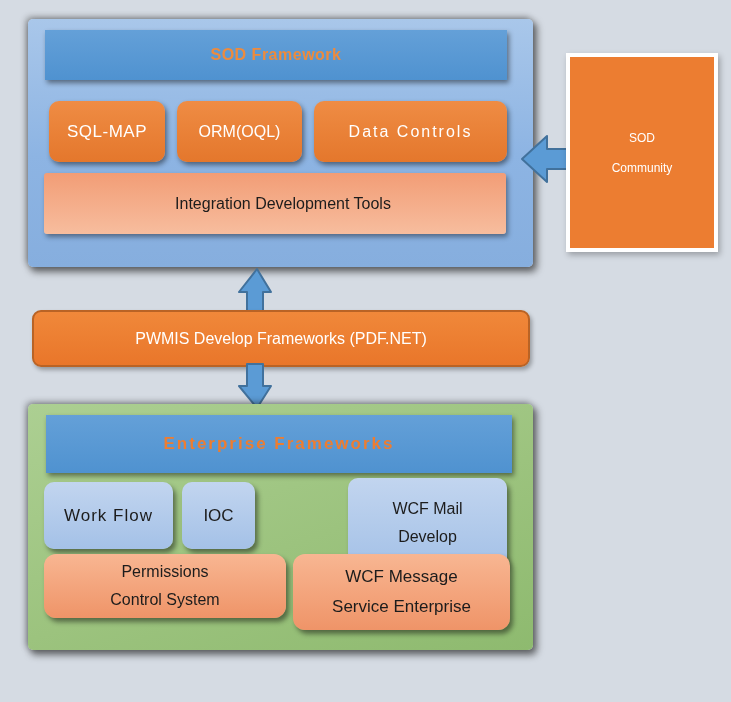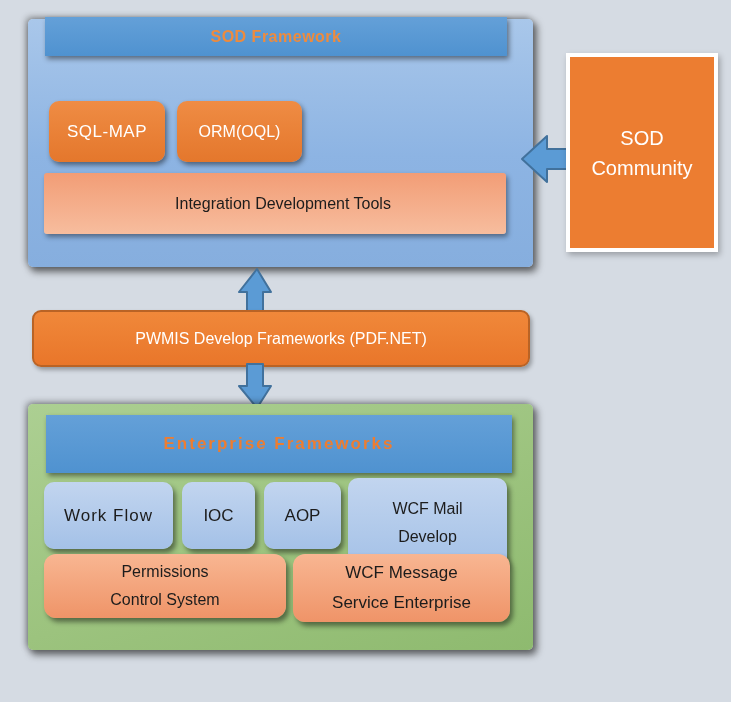--- a/index.html
+++ b/index.html
@@ -24,21 +24,21 @@
     background:linear-gradient(180deg,#a9c7ea 0%,#8db4e3 55%,#86aede 100%);}
   .green-panel{left:28px;top:404px;width:505px;height:246px;
     background:linear-gradient(160deg,#accf92 0%,#9cc37e 55%,#8eba6f 100%);}
 
   
   .hdr{
     background:linear-gradient(180deg,#64a0d8,#4f92d0);
     box-shadow:2px 3px 5px rgba(0,0,0,.45);
     font-weight:bold;
   }
-  .sod-hdr{left:45px;top:17px;width:462px;height:39px;color:#ed8b3e;font-size:16px;letter-spacing:.5px;}
+  .sod-hdr{left:45px;top:30px;width:462px;height:50px;color:#ed8b3e;font-size:16px;letter-spacing:.5px;}
   .ent-hdr{left:46px;top:415px;width:466px;height:58px;color:#ed7d31;font-size:17px;letter-spacing:2px;}
 
   
   .obox{
     background:linear-gradient(180deg,#ef8c44,#e4772c);
     border-radius:10px;color:#fff;
     box-shadow:2px 3px 5px rgba(0,0,0,.45);
   }
   .sql-box{left:49px;top:101px;width:116px;height:61px;font-size:17px;letter-spacing:.5px;}
   .orm-box{left:177px;top:101px;width:125px;height:61px;font-size:16px;}
@@ -47,39 +47,39 @@
   
   .idt-bar{left:44px;top:173px;width:462px;height:61px;border-radius:3px;
     background:linear-gradient(180deg,#f29d76,#f7bd9e);
     color:#1c1c1c;font-size:16px;box-shadow:2px 3px 5px rgba(0,0,0,.4);padding-left:16px;}
   .sbox{
     background:linear-gradient(180deg,#f8b692,#ef9468);
     border-radius:12px;color:#1c1c1c;
     box-shadow:3px 4px 5px rgba(0,0,0,.45);
   }
   .perm-box{left:44px;top:554px;width:242px;height:64px;font-size:16px;line-height:28px;}
-  .msg-box{left:293px;top:554px;width:217px;height:68px;font-size:17px;line-height:30px;}
+  .msg-box{left:293px;top:554px;width:217px;height:76px;font-size:17px;line-height:30px;}
 
   
   .bbox{
     background:linear-gradient(180deg,#c2d5ef 0%,#a4c1e7 100%);
     border-radius:10px;color:#1c1c1c;
     box-shadow:3px 4px 5px rgba(0,0,0,.45);
   }
   .wf-box{left:44px;top:482px;width:129px;height:67px;font-size:17px;letter-spacing:1px;text-align:right;}
   .ioc-box{left:182px;top:482px;width:73px;height:67px;font-size:17px;}
   .aop-box{left:264px;top:482px;width:77px;height:67px;font-size:17px;}
   .mail-box{left:348px;top:478px;width:159px;height:90px;font-size:16px;line-height:28px;}
 
   
   .community-box{
     left:566px;top:53px;width:152px;height:199px;
     background:#ec7d31;border:4px solid #ffffff;
     box-shadow:2px 3px 6px rgba(0,0,0,.28);
-    color:#fff;font-size:20px;line-height:30px;
+    color:#fff;font-size:12px;line-height:30px;
   }
 
   
   .pwmis-bar{
     left:32px;top:310px;width:498px;height:57px;
     background:linear-gradient(180deg,#f0883a,#e9762a);
     border:2px solid #b96325;border-radius:9px;
     color:#fff;font-size:16px;
     box-shadow:2px 3px 4px rgba(0,0,0,.3);
   }
@@ -96,20 +96,23 @@
 
   <div class="abs hdr sod-hdr center">
     <span>SOD Framework</span>
   </div>
 
   <div class="abs obox sql-box center">
     <span>SQL-MAP</span>
   </div>
   <div class="abs obox orm-box center mono">
     <span>ORM(OQL)</span>
+  </div>
+  <div class="abs obox dc-box center mono">
+    <span>Data Controls</span>
   </div>
 
   <div class="abs idt-bar center">
     <span>Integration Development Tools</span>
   </div>
 
   <svg class="arrow-svg" style="left:518px;top:132px;" width="54" height="54" viewBox="0 0 54 54">
     <polygon points="4,27 29,4 29,17 52,17 52,37 29,37 29,50" fill="#5b9bd5" stroke="#41719c" stroke-width="2" stroke-linejoin="round"></polygon>
   </svg>
 
@@ -135,23 +138,20 @@
   <div class="abs hdr ent-hdr center mono">
     <span>Enterprise Frameworks</span>
   </div>
 
   <div class="abs bbox wf-box center mono">
     <span>Work Flow</span>
   </div>
   <div class="abs bbox ioc-box center mono">
     <span>IOC</span>
   </div>
-  <div class="abs bbox aop-box center mono">
-    <span>AOP</span>
-  </div>
   <div class="abs bbox mail-box center col mono">
     <span class="line">WCF Mail</span>
     <span class="line">Develop</span>
   </div>
 
   <div class="abs sbox perm-box center col">
     <span class="line">Permissions</span>
     <span class="line">Control System</span>
   </div>
   <div class="abs sbox msg-box center col mono">

